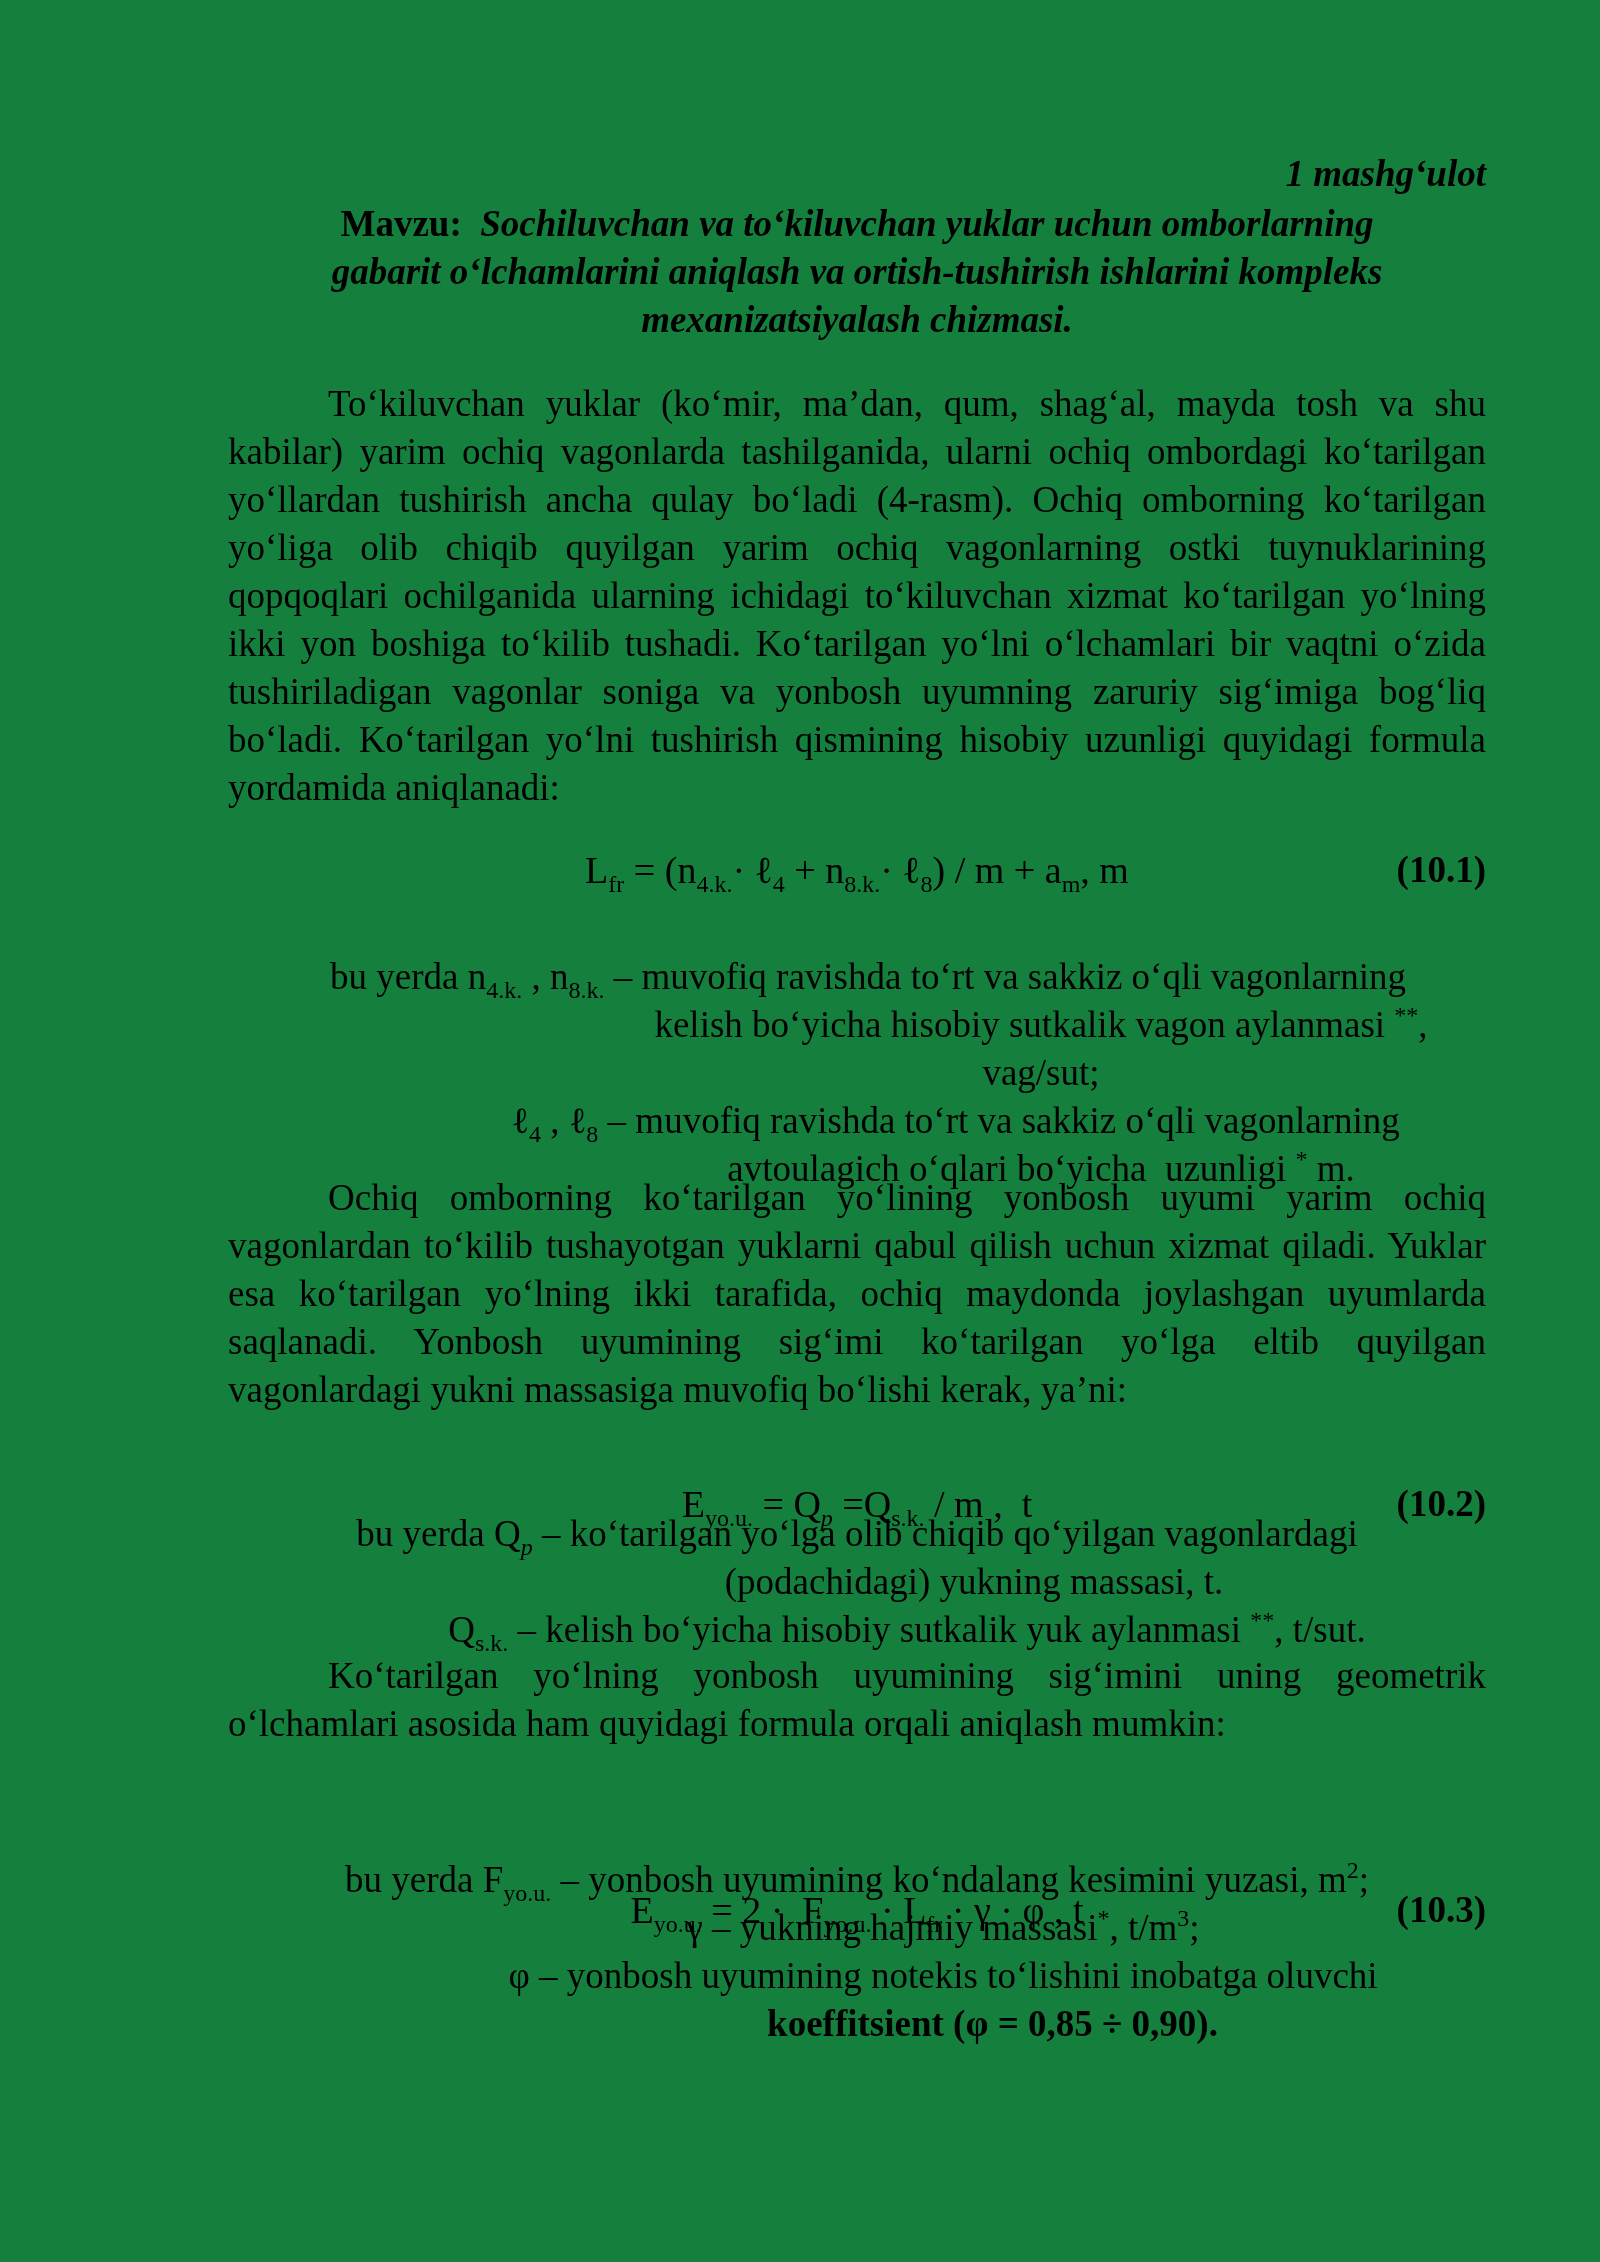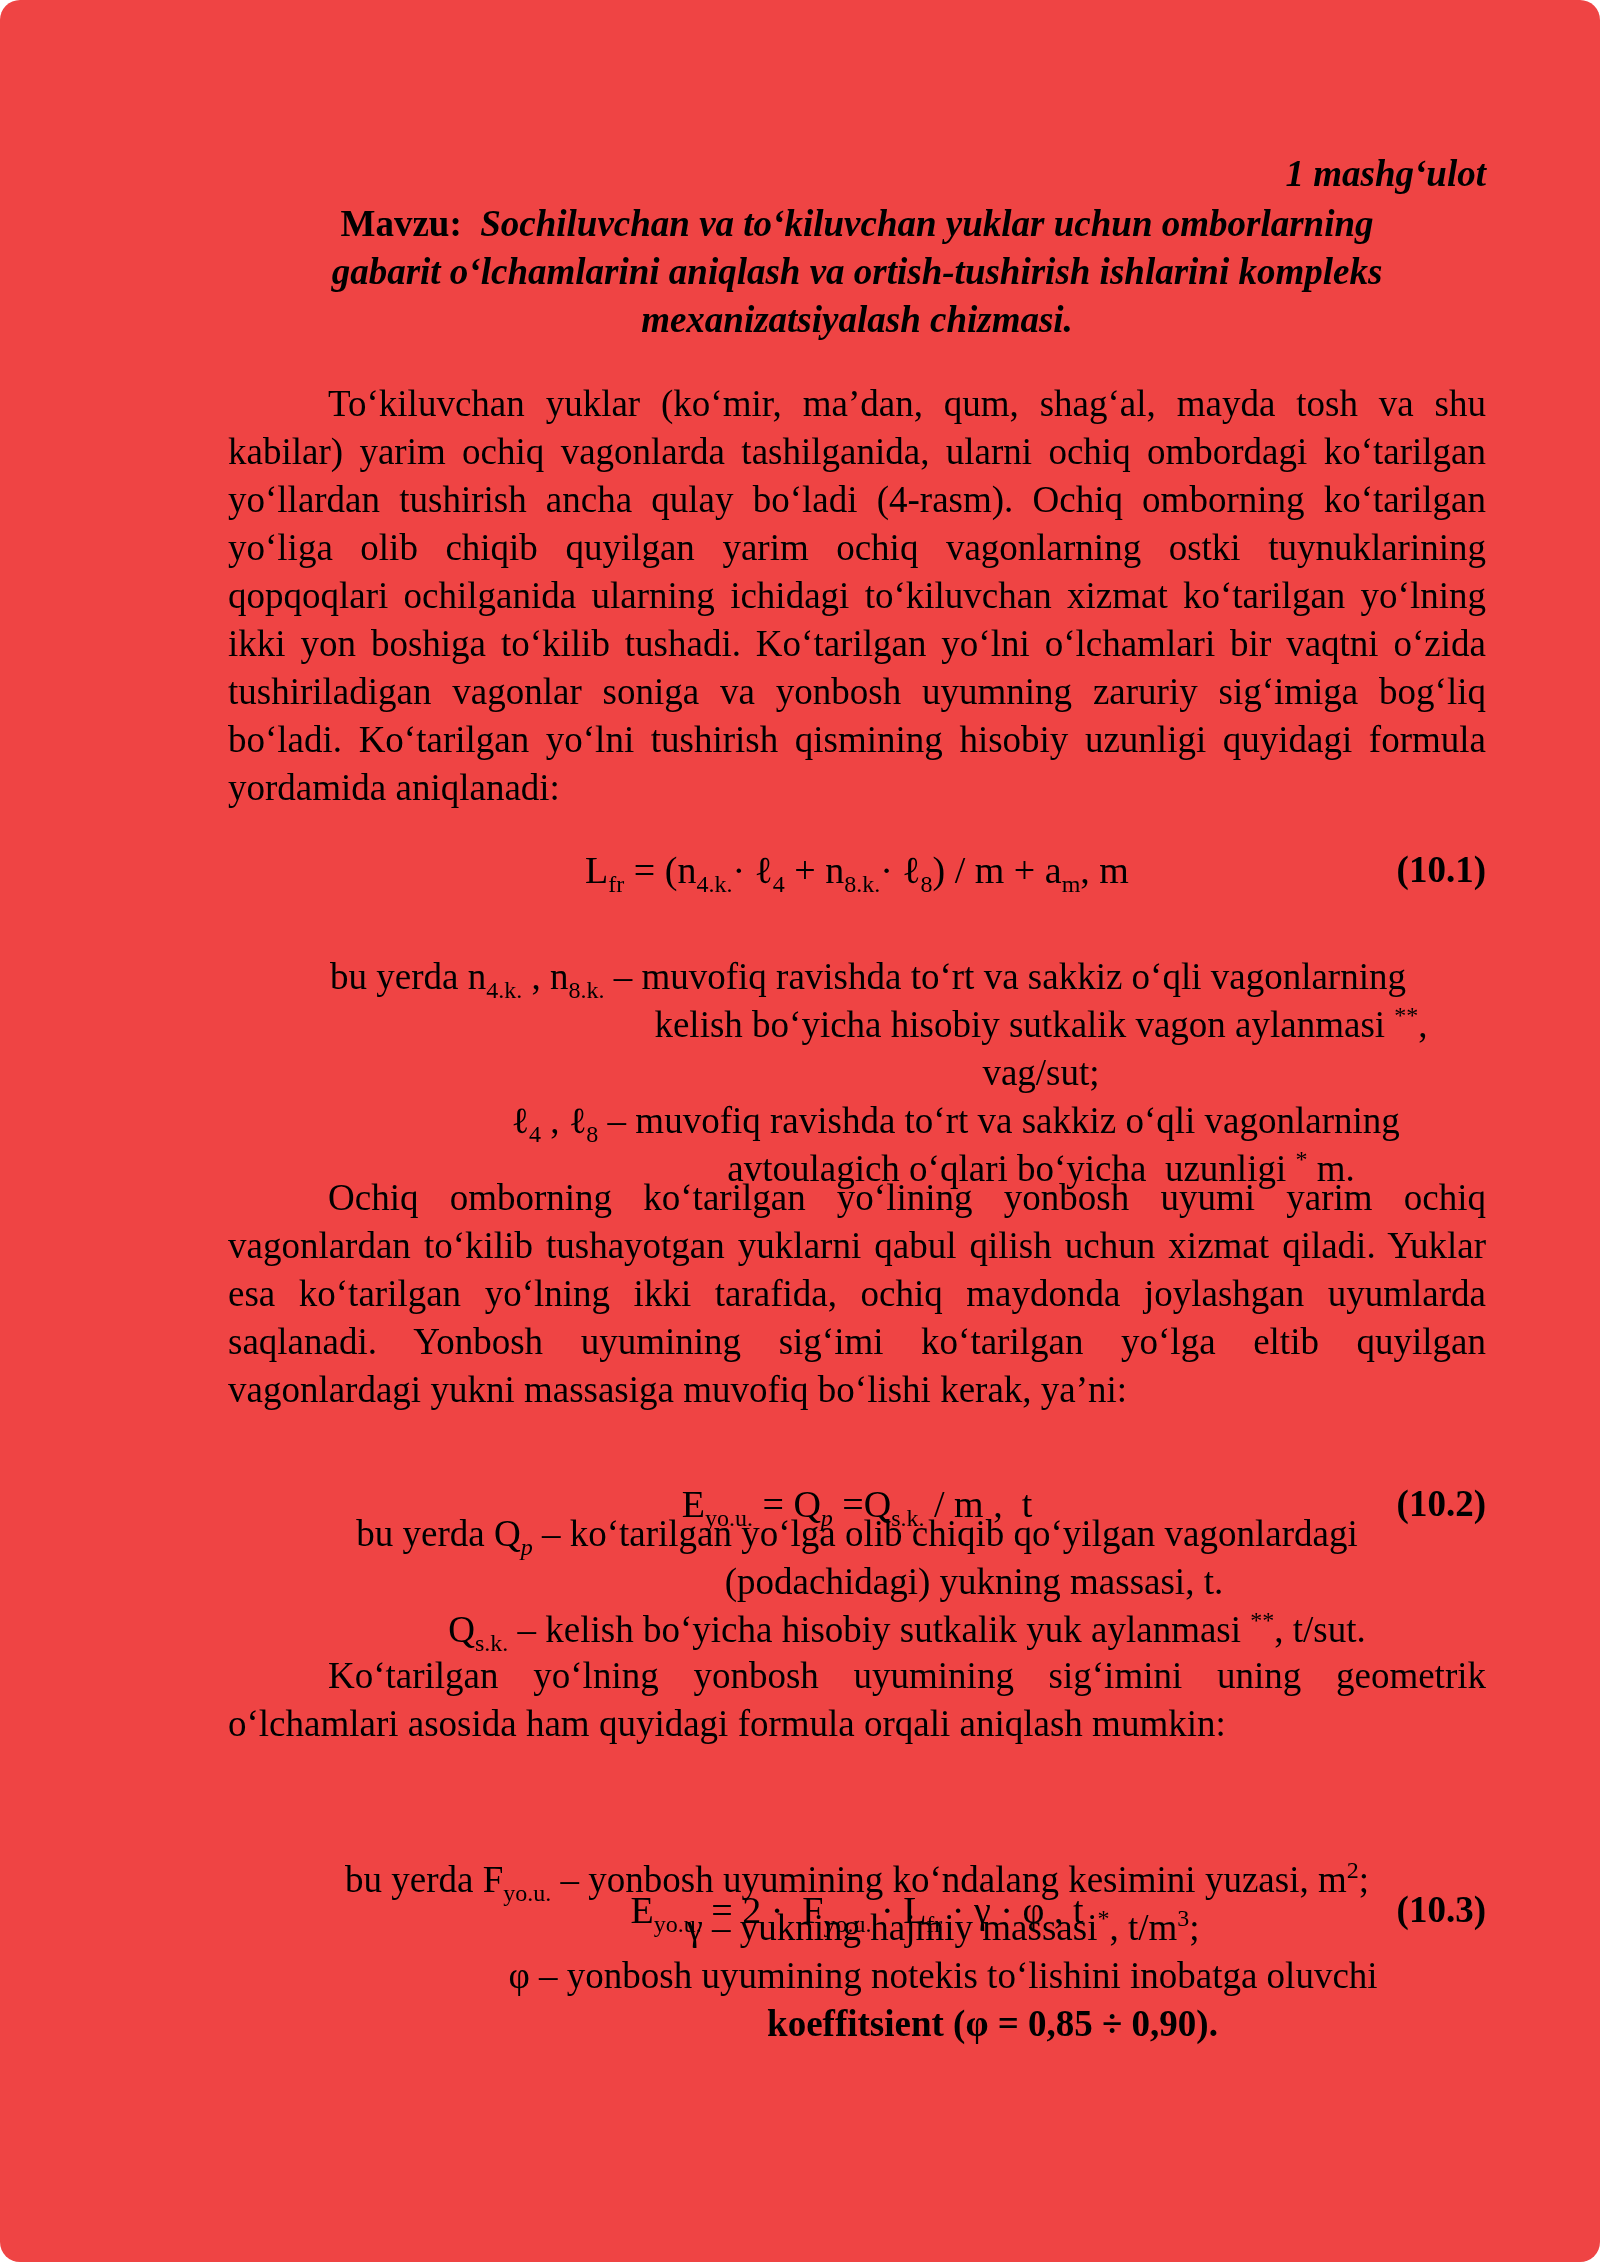--- a/index.html
+++ b/index.html
@@ -1,20 +1,19 @@
 <!DOCTYPE html>
 <html><head>
 <meta charset="utf-8">
 <style>
   html,body { margin:0; padding:0; background:#ffffff; }
   .page {
-    position:relative; width:1600px; height:2262px; background:#ef4444;
+    position:relative; width:1600px; height:2262px; background:#15803d;
     font-family:"Liberation Serif", serif; color:#000; font-size:37px; line-height:48px;
     overflow:hidden;
-    border-radius:20px;
   }
   .content { position:absolute; left:228px; width:1258px; top:0; }
   .abs { position:absolute; left:0; right:0; }
   .b  { font-weight:bold; }
   .bi { font-weight:bold; font-style:italic; }
   .header-note { top:150px; text-align:right; }
   .title { top:200px; text-align:center; }
   .title .t-line span { white-space:pre-wrap; }
   .para-1 { top:380px; }
   .para-2 { top:1174px; }

